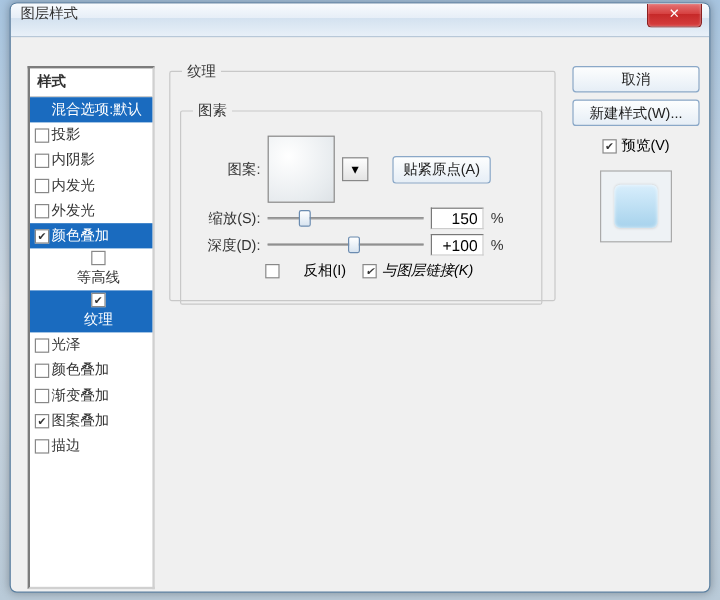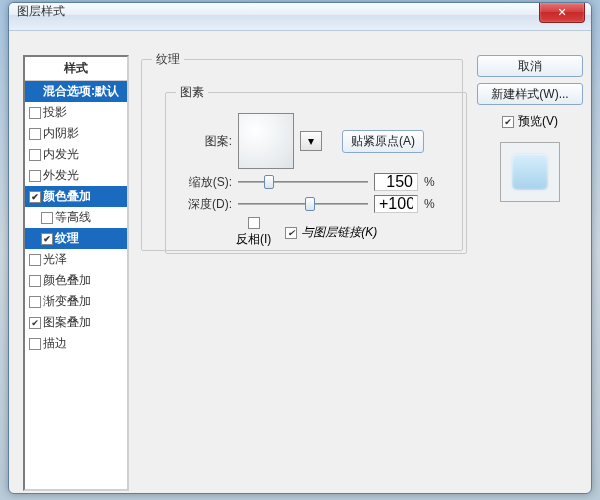--- a/index.html
+++ b/index.html
@@ -54,39 +54,39 @@
   .styles-panel {
     position: absolute;
     left: 6px; top: 16px;
     width: 106px; height: 436px;
     border: 2px inset #d0d0d0;
     background: #fff;
   }
   .styles-header {
     padding: 3px 6px;
     border-bottom: 1px solid #ccc;
-    text-align: center;
+    text-align: left;
     color: #333;
     font-weight: bold;
   }
   .style-row {
     padding: 2px 4px;
     display: flex;
     align-items: center;
     gap: 2px;
     cursor: pointer;
     color: #333;
   }
   .style-row.selected {
     background: #1a6bbf;
     color: #fff;
-    font-weight: bold;
   }
   .style-row.sub {
     padding-left: 16px;
+    flex-direction: column;
   }
   .cb {
     width: 12px; height: 12px;
     border: 1px solid #888;
     background: #fff;
     display: inline-flex;
     align-items: center;
     justify-content: center;
     font-size: 9px;
     color: #333;
@@ -97,21 +97,21 @@
 
   fieldset {
     position: absolute;
     border: 1px solid #c8c8c8;
     border-radius: 2px;
     padding: 8px 10px 10px 10px;
     margin: 0;
   }
   legend { padding: 0 4px; color: #333; }
   .fs-texture { left: 124px; top: 12px; width: 322px; height: 200px; }
-  .fs-element { left: 23px; top: 16px; width: 302px; height: 170px; }
+  .fs-element { left: 8px; top: 16px; width: 302px; height: 170px; }
 
   .row { display: flex; align-items: center; margin: 4px 0; gap: 6px; }
   .lbl { width: 56px; text-align: right; color: #333; }
   .pattern-swatch {
     width: 56px; height: 56px;
     border: 1px solid #888;
     background: radial-gradient(circle at 30% 30%, #fff, #e8ecef 70%, #dde2e6);
     filter: blur(0.2px);
   }
   .dropdown-tri {
@@ -146,21 +146,21 @@
     border: 1px solid #6a8bb0;
     border-radius: 2px;
     transform: translateX(-5px);
   }
   .numbox {
     width: 44px; height: 18px;
     border: 1px inset #ccc;
     background: #fff;
     text-align: right;
     padding: 1px 4px;
-    font-size: 16px;
+    font-size: 13px;
   }
   .unit { color: #333; width: 14px; }
 
   .right-col {
     position: absolute;
     right: 0; top: 16px;
     width: 106px;
     display: flex;
     flex-direction: column;
     gap: 6px;
@@ -283,21 +283,21 @@
           <span class="lbl">深度(D):</span>
           <div class="slider">
             <div class="slider-track"></div>
             <div class="slider-thumb" style="left:55%"></div>
           </div>
           <input class="numbox" value="+100" style="">
           <span class="unit">%</span>
         </div>
 
         <div class="row" style="padding-left:60px; gap:14px;">
-          <label style="display:flex;align-items:center;gap:2px;flex-direction:column;">
+          <label style="display:flex;align-items:center;gap:20px;">
             <span class="cb"></span>
             <span>反相(I)</span>
           </label>
           <label style="display:flex;align-items:center;gap:4px;font-style:italic;">
             <span class="cb checked"></span>
             <span>与图层链接(K)</span>
           </label>
         </div>
       </fieldset>
     </fieldset>

